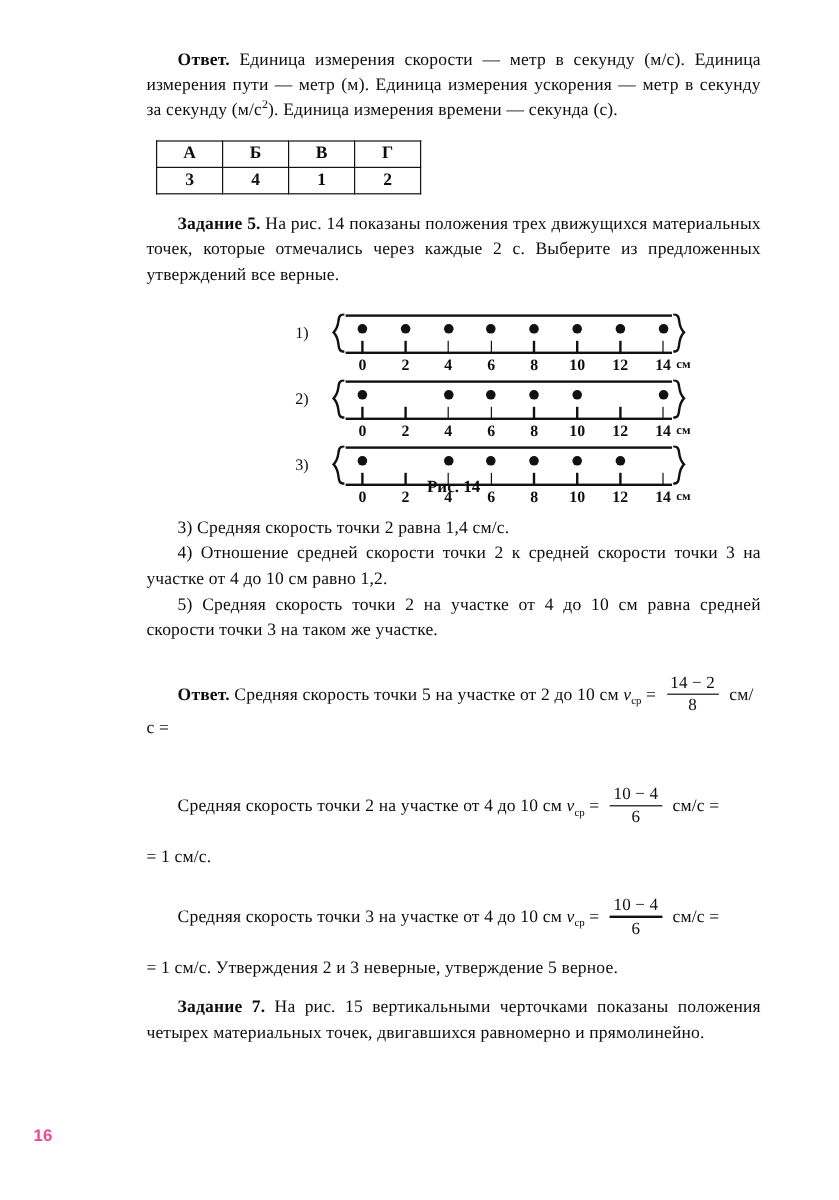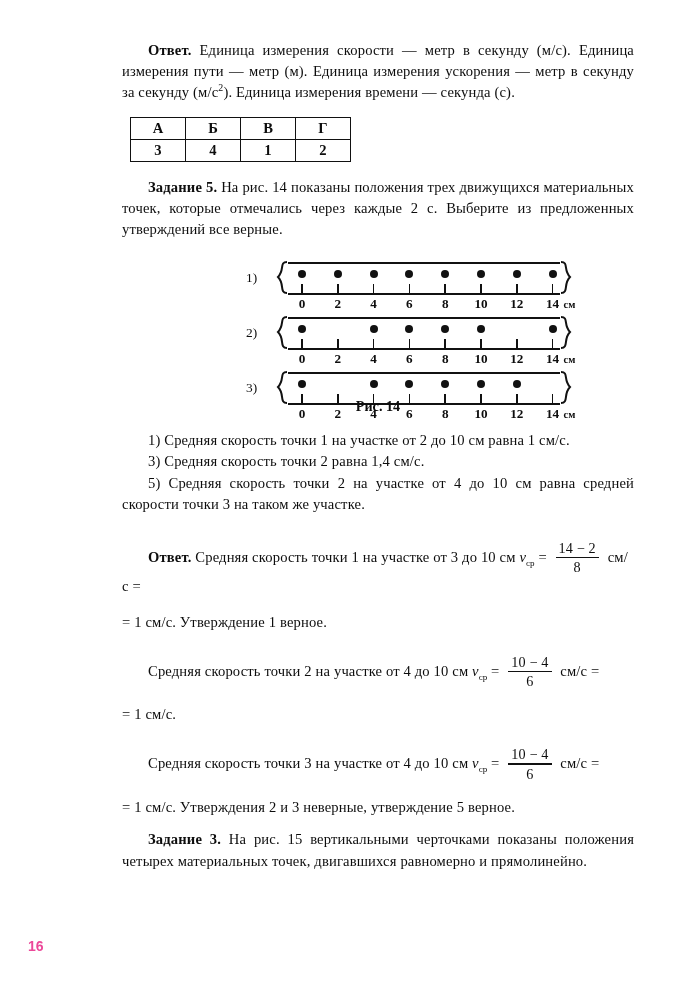--- a/index.html
+++ b/index.html
@@ -356,48 +356,47 @@
               <div class="dot" style="left: 131.4px;"></div>
               <div class="dot" style="left: 167.2px;"></div>
               <div class="dot" style="left: 203px;"></div>
               <div class="dot" style="left: 238.8px;"></div>
             </div>
           </div>
         </div>
       <div class="fig-caption">Рис. 14</div>
     </div>
 
-    <p class="para indent">1) Средняя скорость точки 1 на участке от 2 до 10 см равна 1 см/с.</p>
     <p class="para indent">3) Средняя скорость точки 2 равна 1,4 см/с.</p>
+    <p class="para indent">4) Отношение средней скорости точки 2 к средней скорости точки 3 на участке от 4 до 10 см равно 1,2.</p>
     <p class="para indent">5) Средняя скорость точки 2 на участке от 4 до 10 см равна средней скорости точки 3 на таком же участке.</p>
 
     <div class="gap-md"></div>
 
     <p class="frac-para">
-      <b class="run-in">Ответ.</b><span> Средняя скорость точки 1 на участке от 3 до 10 см </span><span class="vcp"><span>v</span><span class="sub">ср</span></span><span> = </span><span class="frac"><span class="num">14 − 2</span><span class="bar"></span><span class="den">8</span></span><span> см/с =</span>
-    </p>
-    <p class="para">= 1 см/с. Утверждение 1 верное.</p>
+      <b class="run-in">Ответ.</b><span> Средняя скорость точки 5 на участке от 2 до 10 см </span><span class="vcp"><span>v</span><span class="sub">ср</span></span><span> = </span><span class="frac"><span class="num">14 − 2</span><span class="bar"></span><span class="den">8</span></span><span> см/с =</span>
+    </p>
 
     <div class="gap-sm"></div>
 
     <p class="frac-para">
       <span>Средняя скорость точки 2 на участке от 4 до 10 см </span><span class="vcp"><span>v</span><span class="sub">ср</span></span><span> = </span><span class="frac"><span class="num">10 − 4</span><span class="bar"></span><span class="den">6</span></span><span> см/с =</span>
     </p>
     <p class="para">= 1 см/с.</p>
 
     <div class="gap-sm"></div>
 
     <p class="frac-para">
       <span>Средняя скорость точки 3 на участке от 4 до 10 см </span><span class="vcp"><span>v</span><span class="sub">ср</span></span><span> = </span><span class="frac"><span class="num">10 − 4</span><span class="bar"></span><span class="den">6</span></span><span> см/с =</span>
     </p>
     <p class="para">= 1 см/с. Утверждения 2 и 3 неверные, утверждение 5 верное.</p>
 
 
     <div class="gap-md"></div>
 
     <p class="para indent">
-      <b class="run-in">Задание 3.</b><span> На рис. 15 вертикальными черточками показаны положения четырех материальных точек, двигавшихся равномерно и прямолинейно.</span>
+      <b class="run-in">Задание 7.</b><span> На рис. 15 вертикальными черточками показаны положения четырех материальных точек, двигавшихся равномерно и прямолинейно.</span>
     </p>
 
   </div>
 
   <div class="pagenum">16</div>
 </div>
 
 </body></html>

